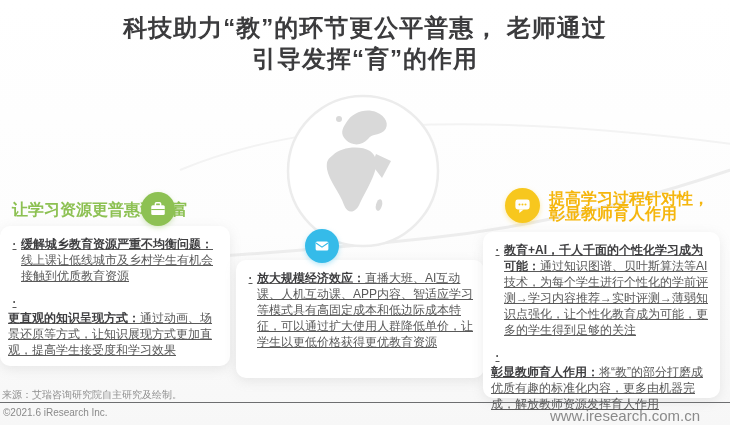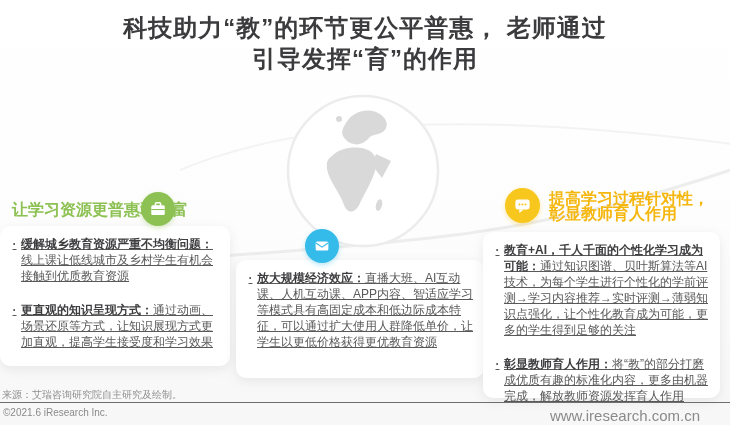--- a/index.html
+++ b/index.html
@@ -27,21 +27,21 @@
   .card{
     position:absolute;background:#ffffff;border-radius:10px;z-index:1;
     box-shadow:0 3px 12px rgba(150,150,150,.18);
     padding:10px 8px;box-sizing:border-box;
   }
   .card-left{left:0;top:226px;width:230px;height:140px;}
   .card-center{left:236px;top:260px;width:248px;height:118px;}
   .card-right{left:483px;top:232px;width:237px;height:166px;}
 
   .bullet{display:flex;font-size:12px;line-height:16px;color:#595959;text-decoration:underline;}
-  .bullet + .bullet{margin-top:18px;}
+  .bullet + .bullet{margin-top:10px;flex-direction:column;}
   .dot{flex:none;width:13px;text-align:center;color:#595959;}
   .dot::before{content:"·";font-weight:bold;}
   .btext{flex:1;}
   .lead{font-weight:bold;color:#3e3e40;}
 
   .source{position:absolute;left:2px;top:388px;font-size:10px;color:#8f8f8f;z-index:3;}
   .divider{position:absolute;left:0;right:0;top:402px;height:1px;background:#6d6e70;z-index:3;}
   .copyright{position:absolute;left:3px;top:407px;font-size:10px;color:#8a8a8a;z-index:3;}
   .website{position:absolute;right:30px;top:407px;font-size:15px;color:#8a8a8a;z-index:3;}
 </style>

